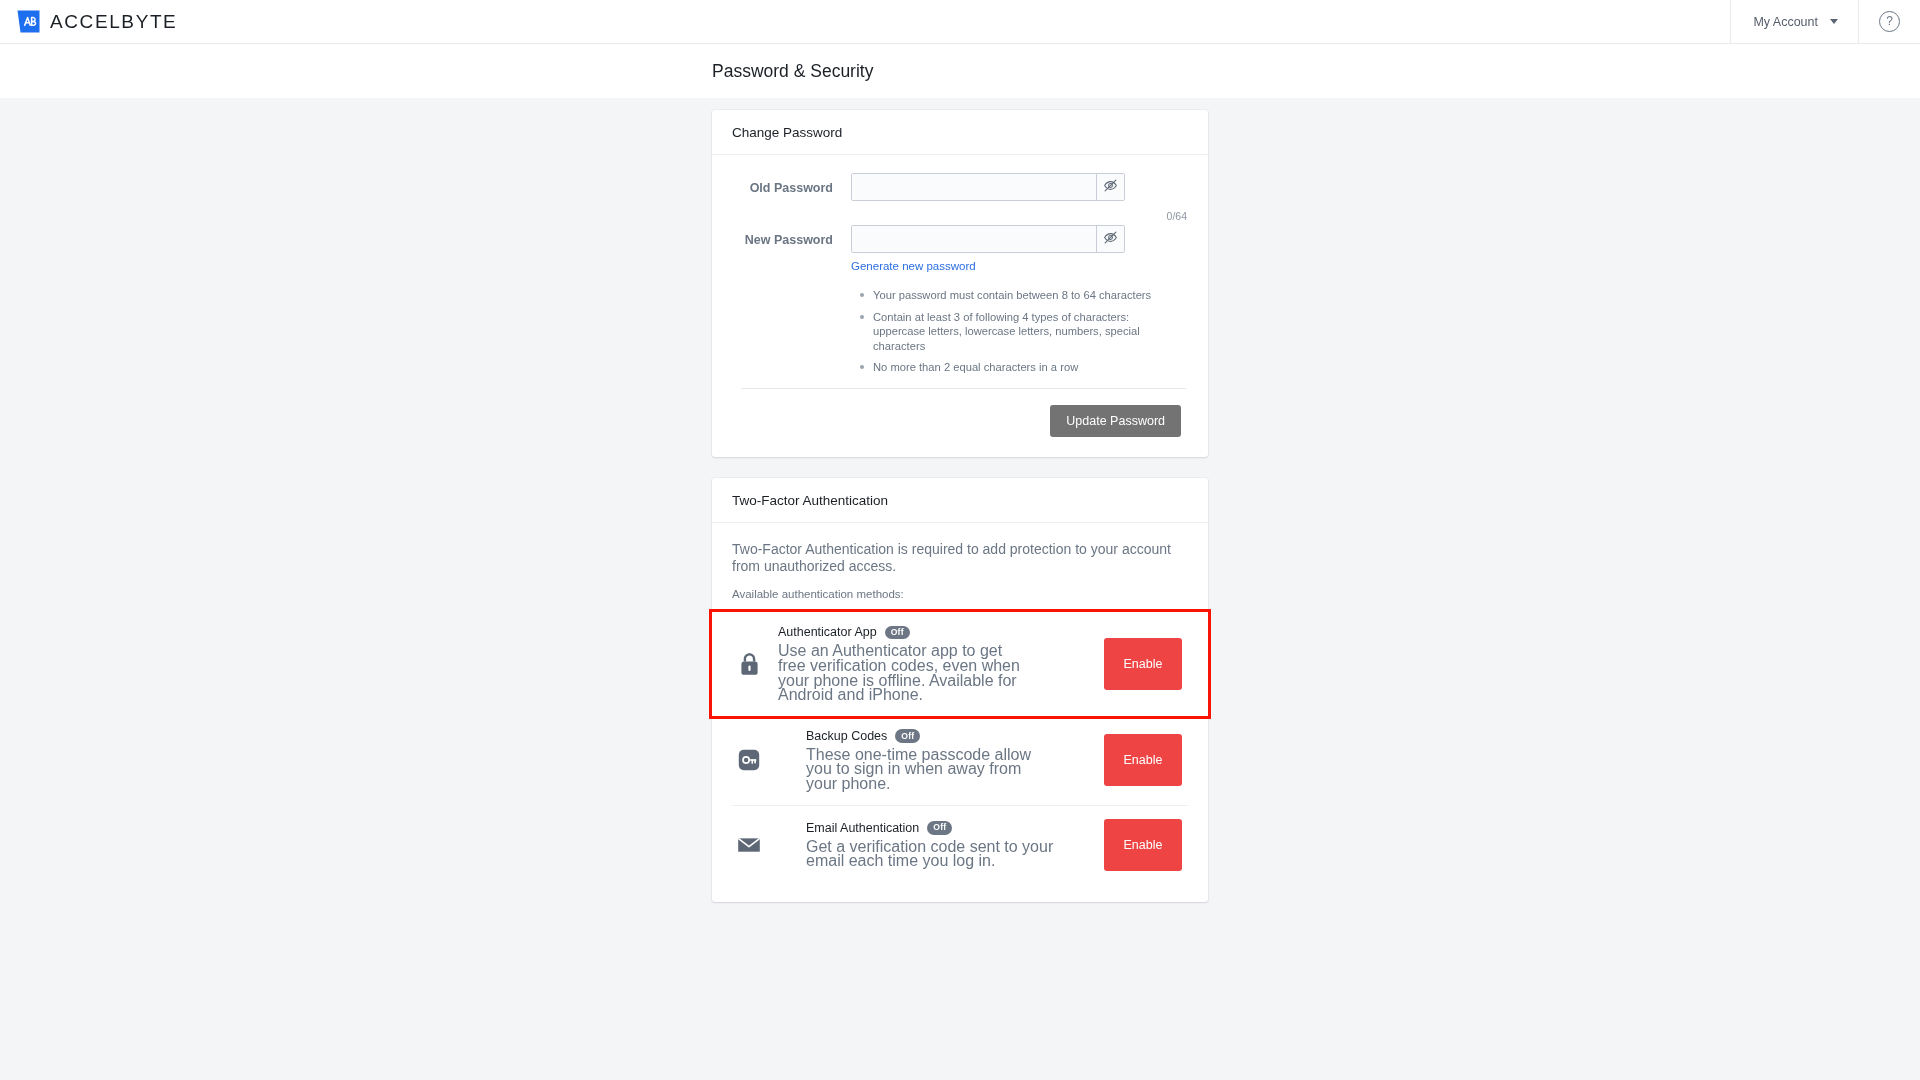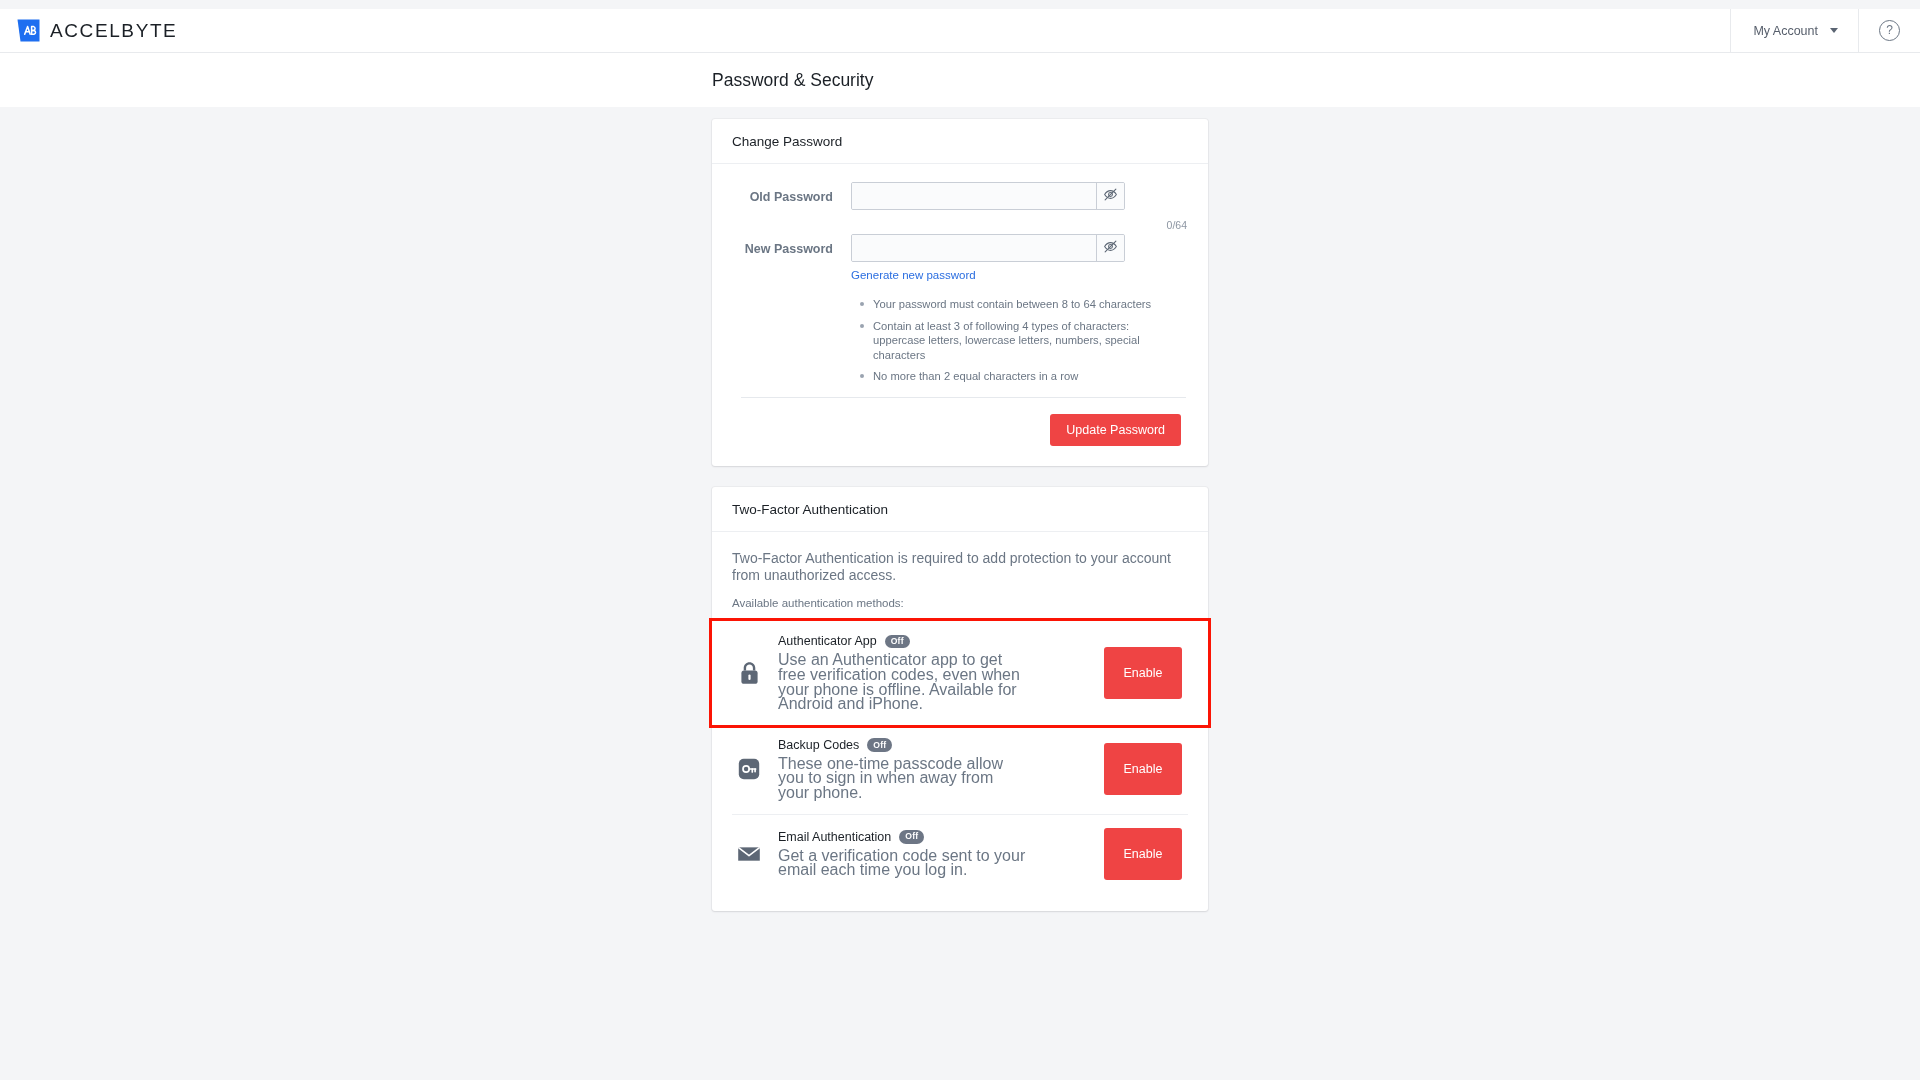--- a/index.html
+++ b/index.html
@@ -18,21 +18,20 @@
 
   
   .topbar {
     position: relative;
     height: 44px;
     background: #ffffff;
     border-bottom: 1px solid #e8eaed;
     display: flex;
     align-items: center;
     justify-content: space-between;
-    margin-top: 9px;
   }
   .brand {
     display: flex;
     align-items: center;
     gap: 9px;
     padding-left: 16px;
   }
   .brand-mark {
     width: 25px;
     height: 25px;
@@ -218,21 +217,21 @@
   }
   .btn {
     font-family: "Liberation Sans", sans-serif;
     font-size: 12.5px;
     border: 0;
     border-radius: 3px;
     cursor: pointer;
     line-height: 1;
   }
   .btn-disabled {
-    background: #ef4444;
+    background: #737373;
     color: #ffffff;
     padding: 10px 16px;
     cursor: default;
   }
   .btn-primary {
     background: #ef4444;
     color: #ffffff;
     padding: 20px 0;
     width: 78px;
     text-align: center;
@@ -258,21 +257,21 @@
     padding: 13px 4px 13px 2px;
     position: relative;
   }
   .method.highlight {
     outline: 3px solid #fb1405;
     outline-offset: 0;
     margin: 0 -20px;
     padding-left: 22px;
     padding-right: 24px;
   }
-  .method + .method { border-top: 1px solid #edeff2; }
+  .method + .method { border-top: 1px solid #edeff2; gap: 28px; }
   .method.highlight + .method { border-top: 0; }
   .m-icon {
     width: 30px;
     flex: 0 0 30px;
     display: flex;
     align-items: center;
     justify-content: center;
     color: #5d6775;
   }
   .m-text { flex: 1; padding-left: 14px; }

